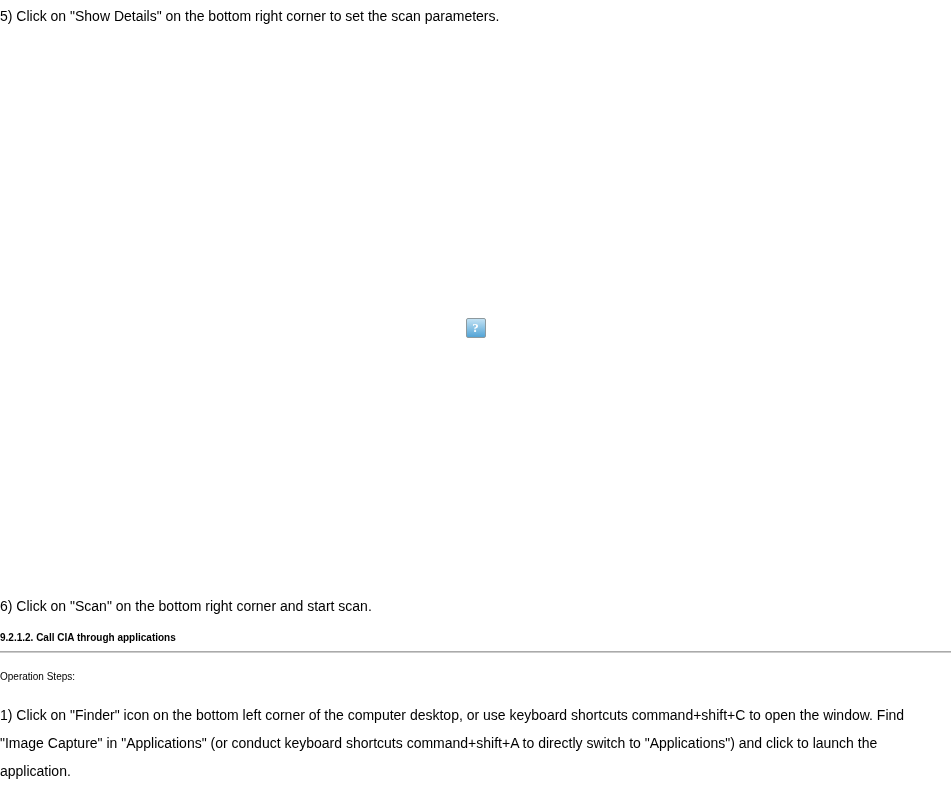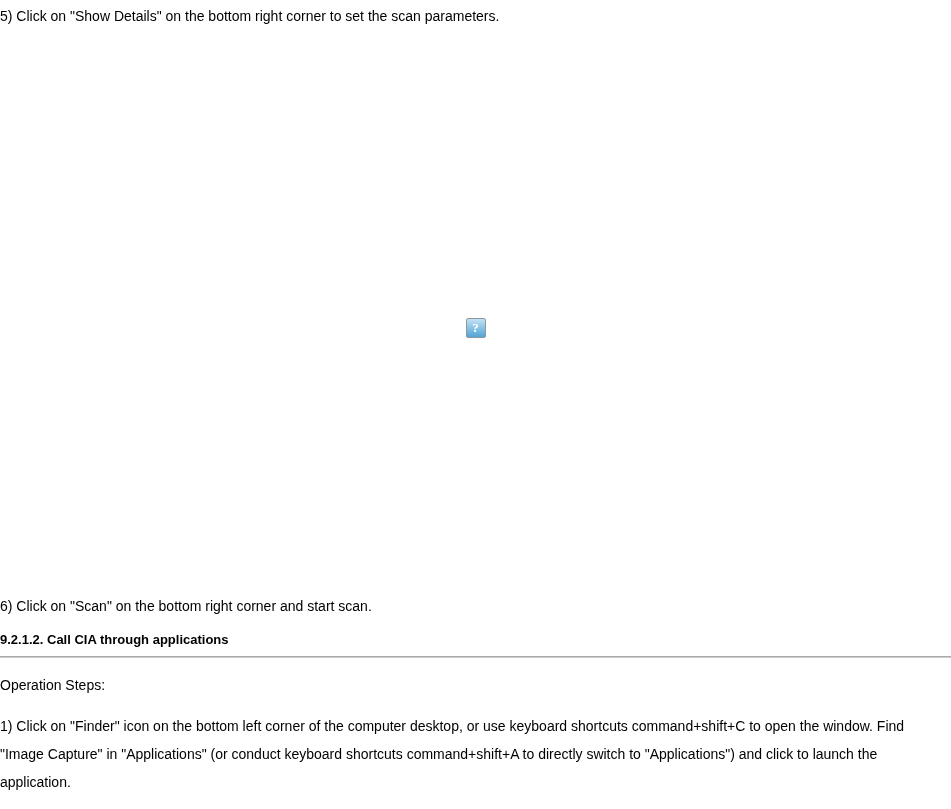--- a/index.html
+++ b/index.html
@@ -38,33 +38,33 @@
       background: linear-gradient(to bottom, #c2e2f4 0%, #53a4d6 100%);
       border-radius: 2px;
     }
     .image-placeholder-inner {
       color: #fff;
       font-size: 13px;
       font-weight: bold;
       font-family: Georgia, serif;
     }
     .section-heading {
-      font-size: 13px;
+      font-size: 10px;
       font-weight: bold;
       margin-bottom: 4px;
       padding-bottom: 2px;
     }
     .section-divider {
       border-bottom: 1px solid #ccc;
       border-top: 1px solid #aaa;
       height: 2px;
       margin-bottom: 16px;
     }
     .operation-label {
-      font-size: 14px;
+      font-size: 10px;
       margin-bottom: 16px;
       line-height: 1.6;
     }
     .operation-step {
       font-size: 14px;
       line-height: 2;
     }
   </style>
 </head>
 <body>

